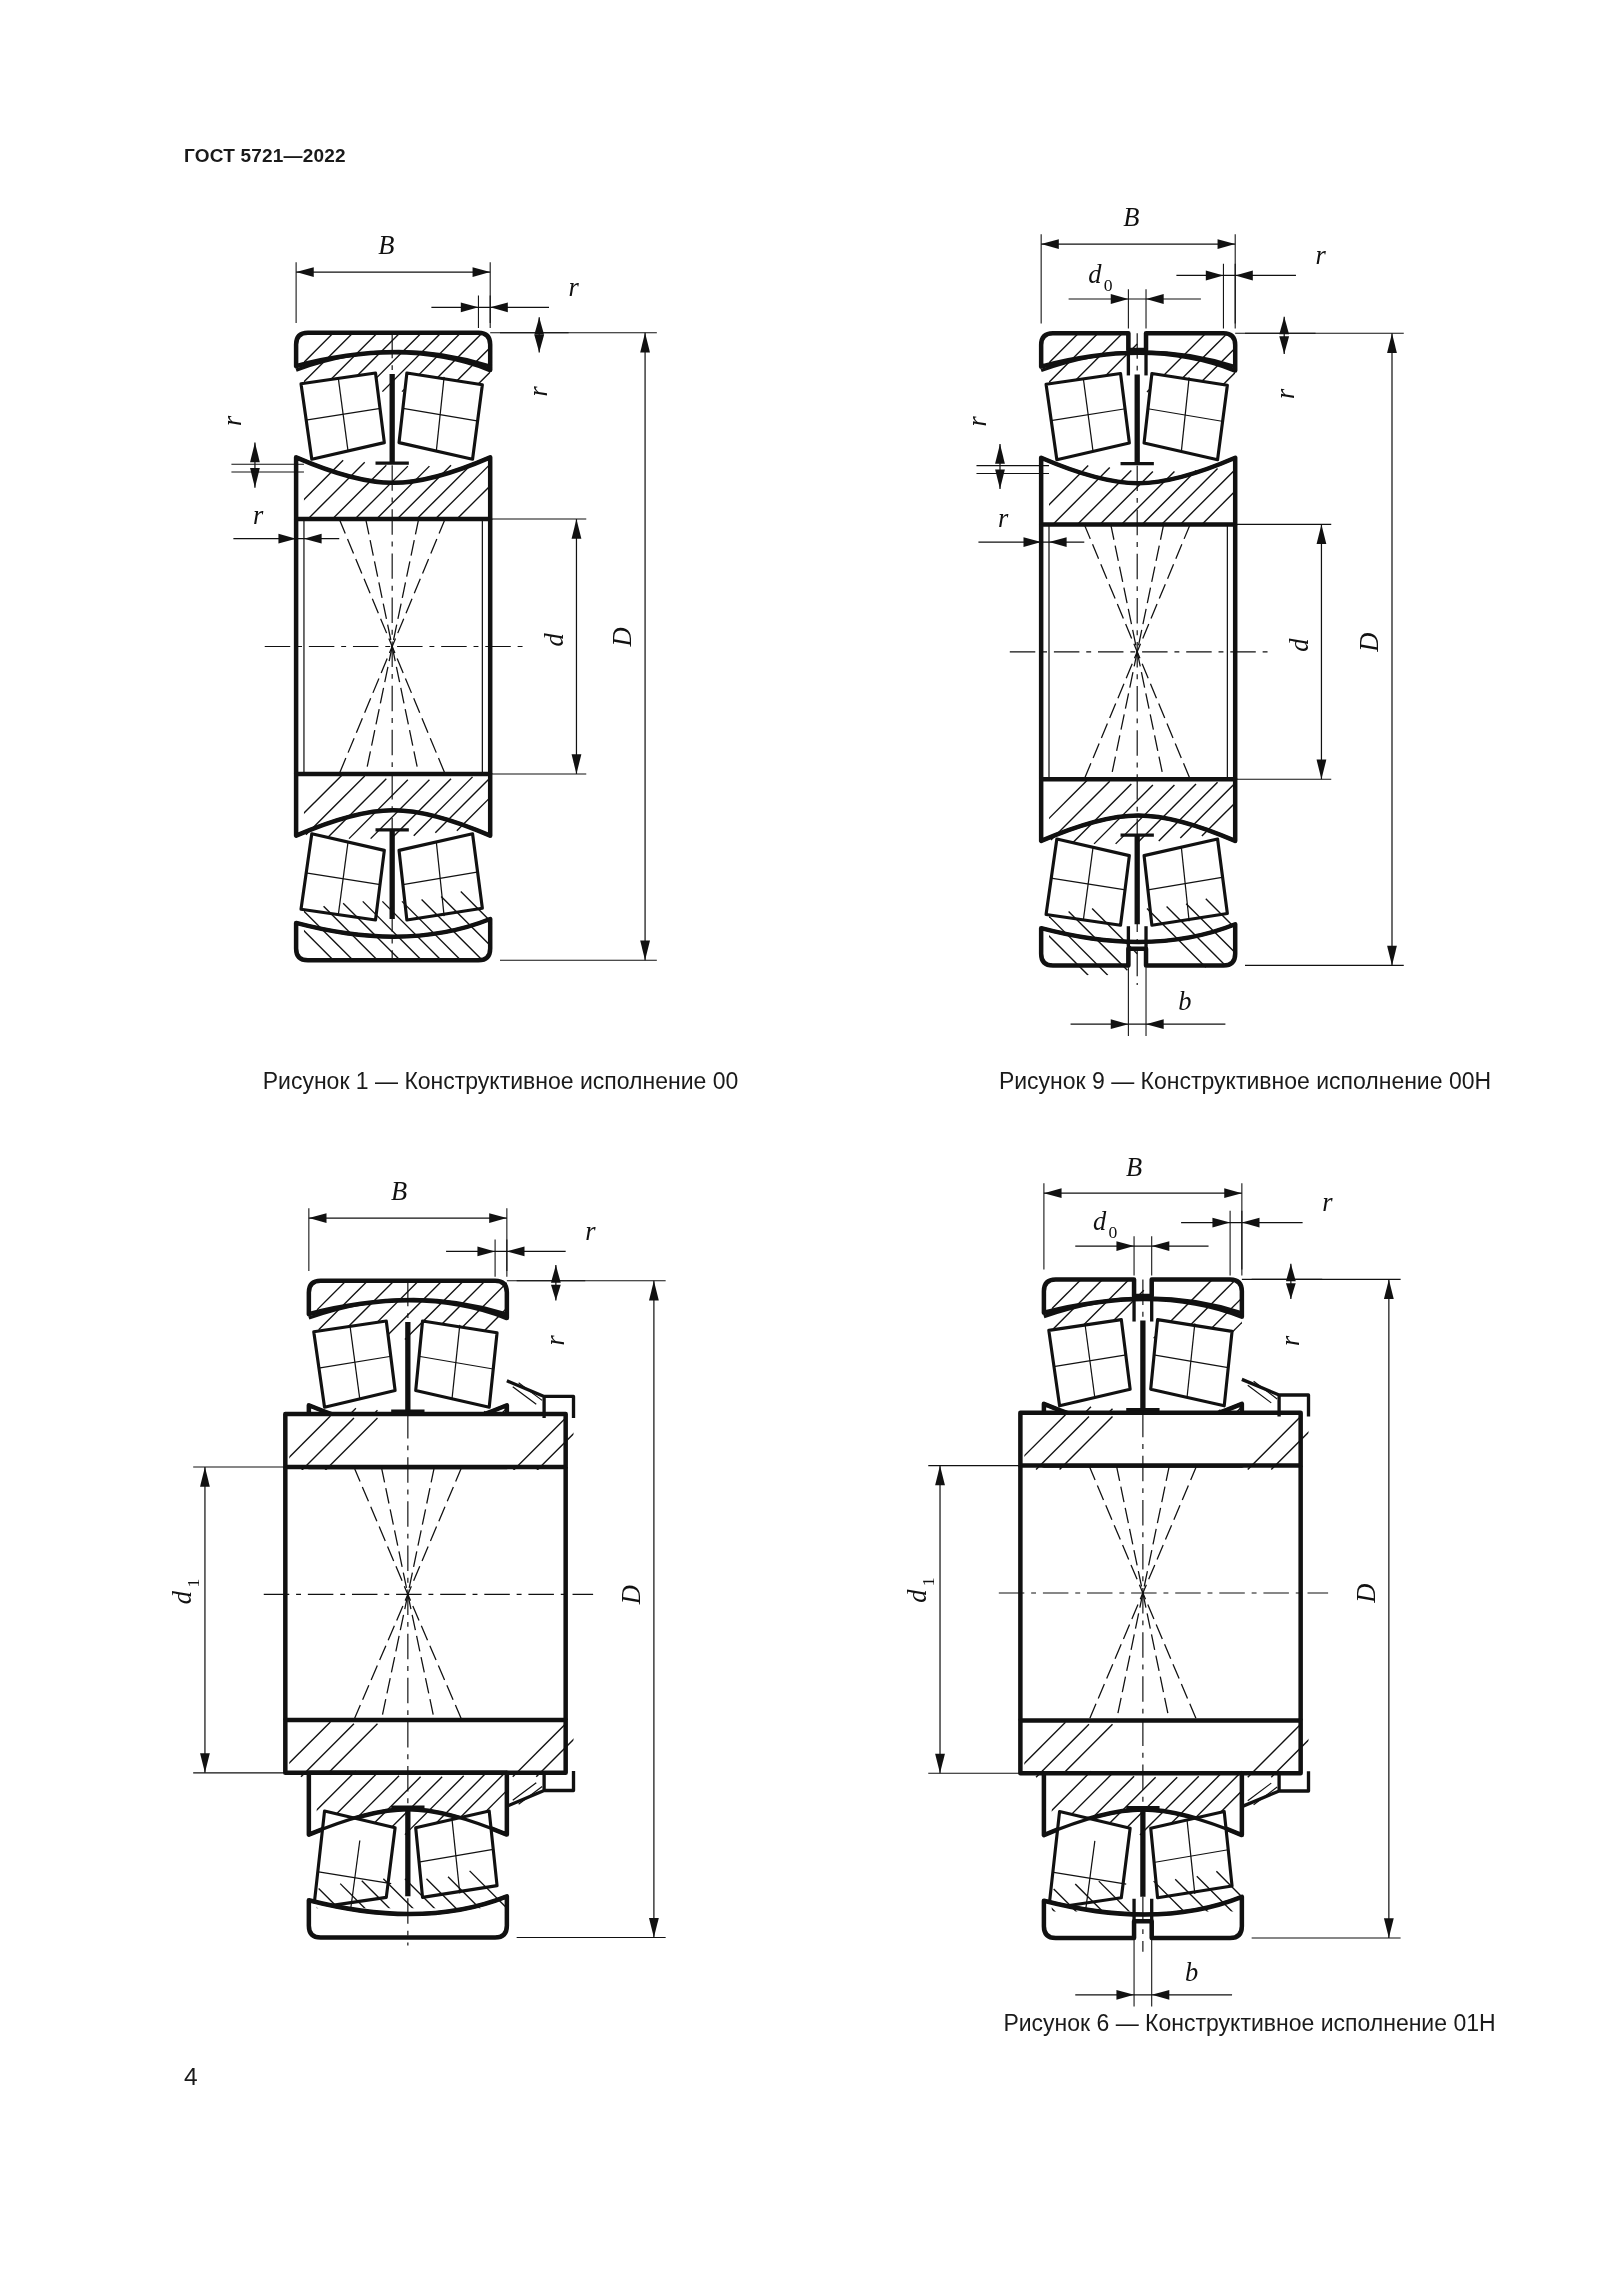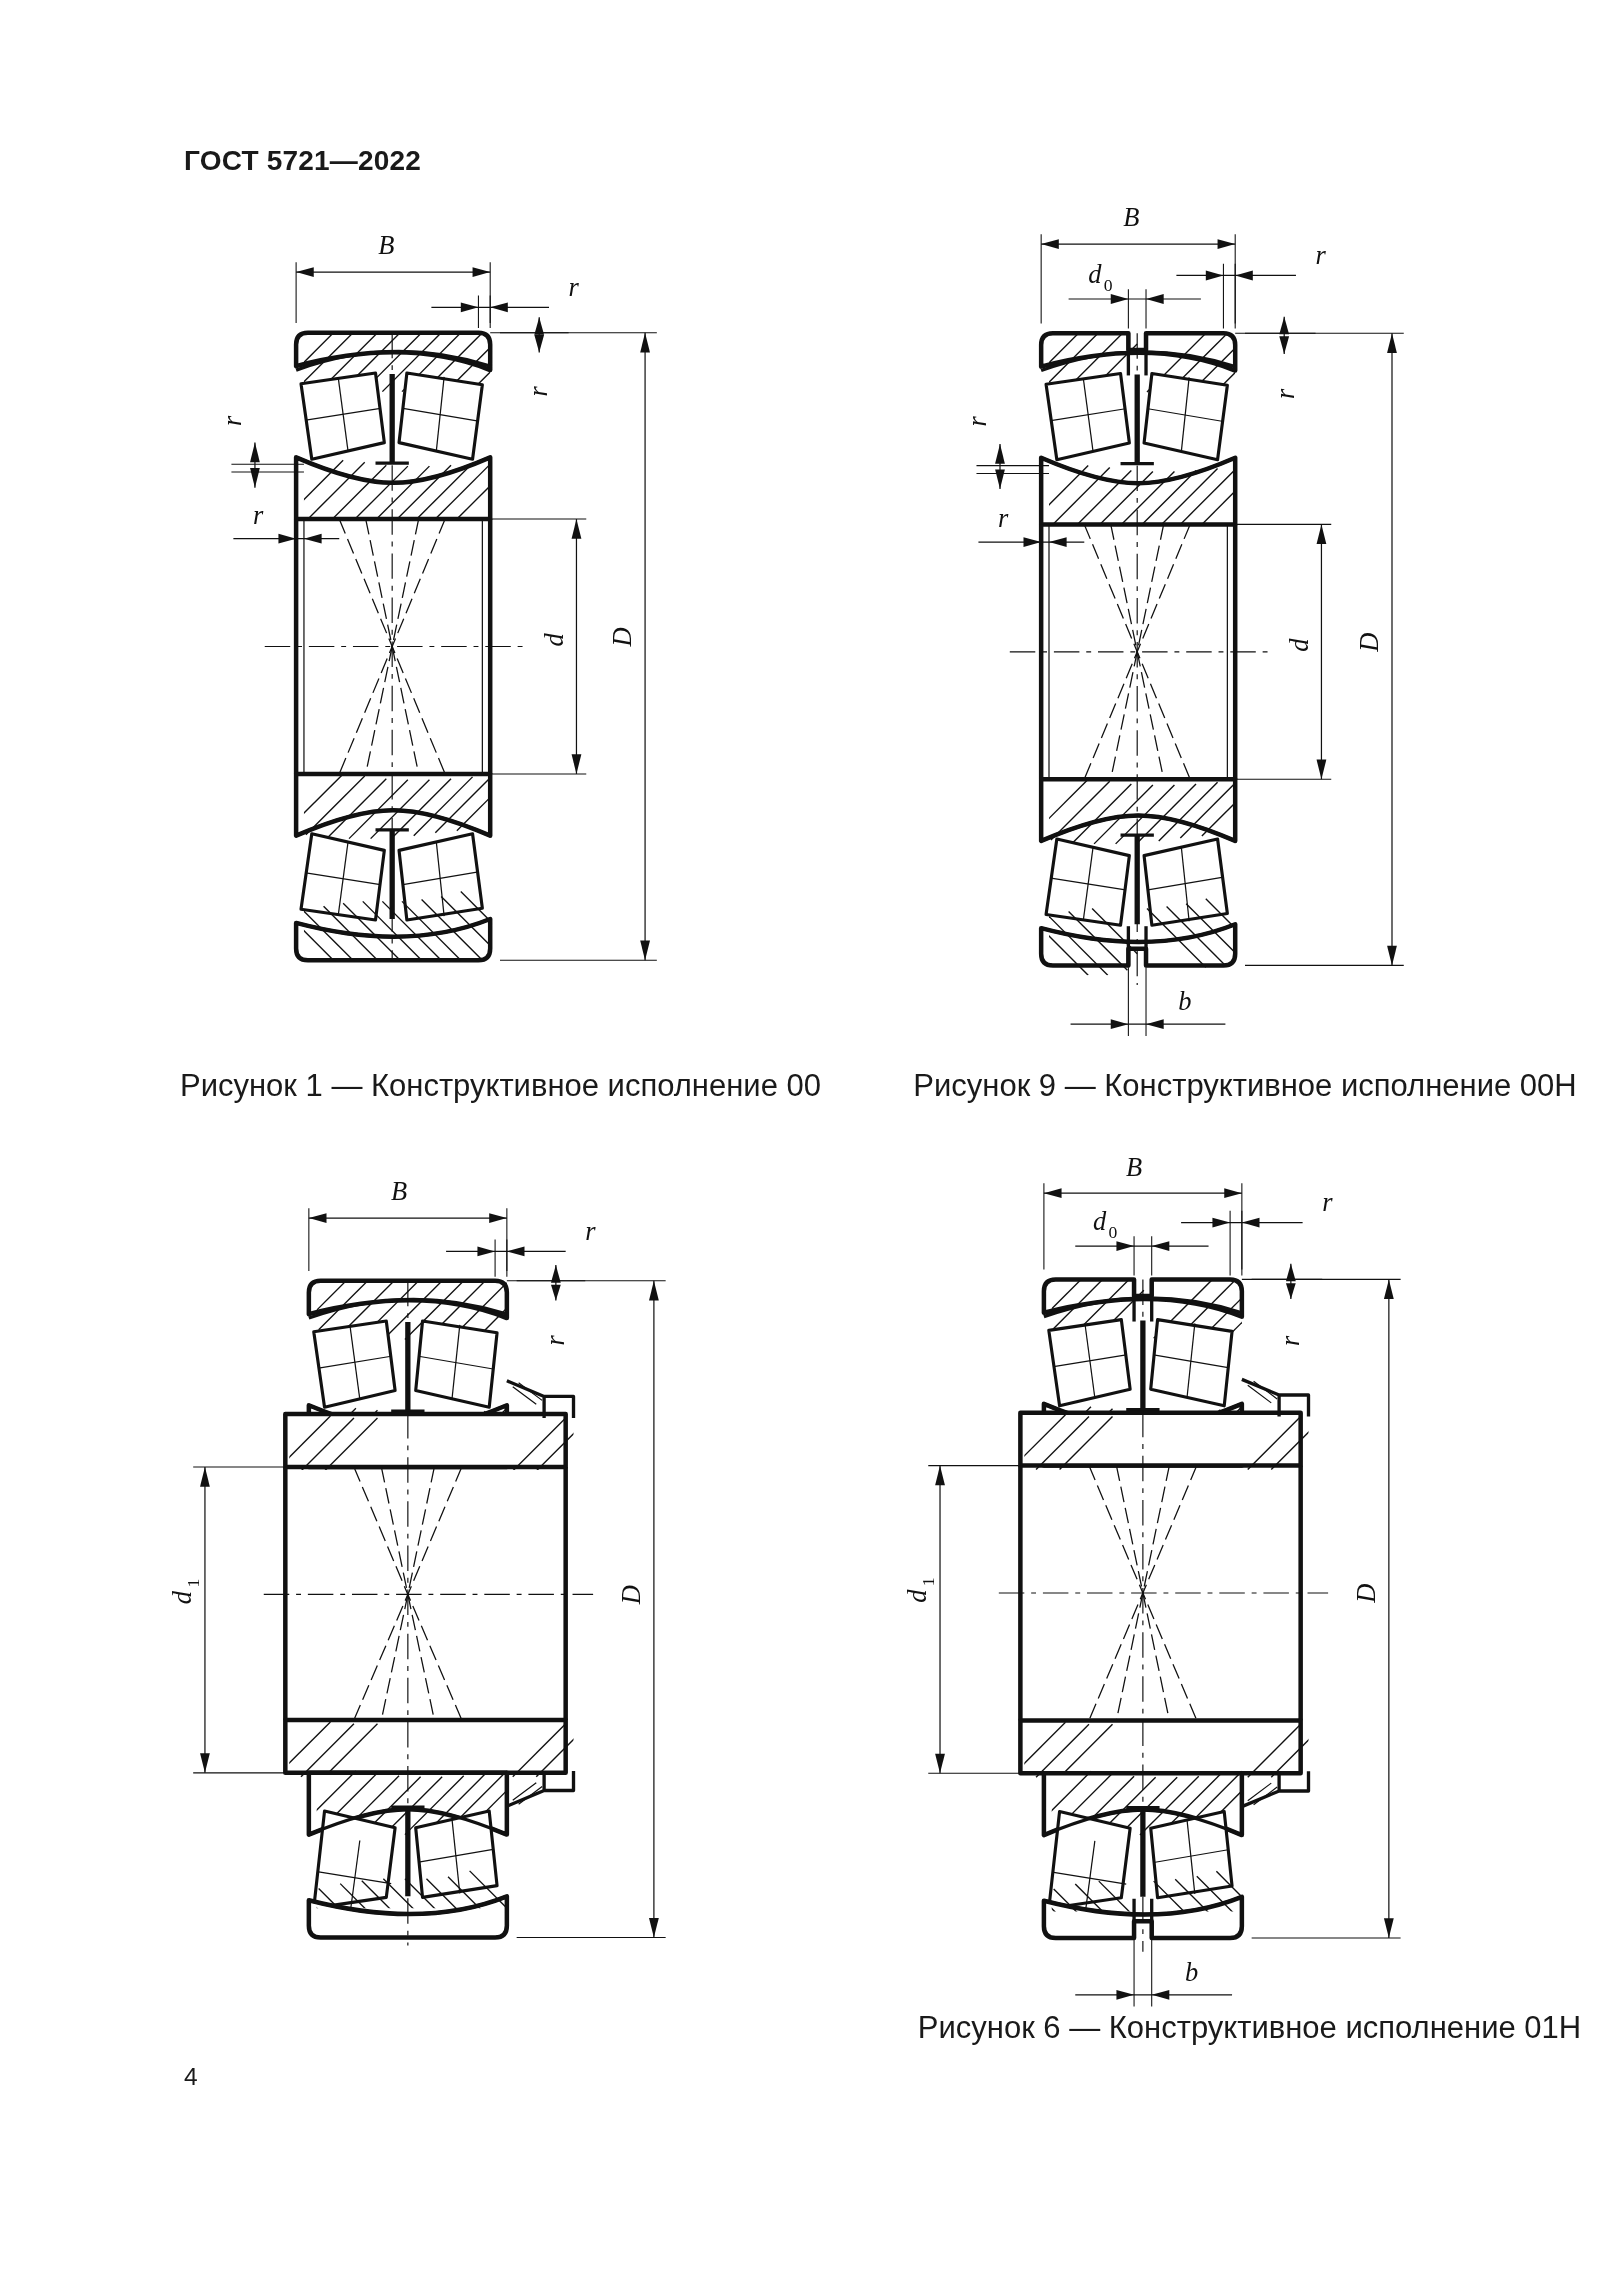--- a/index.html
+++ b/index.html
@@ -9,35 +9,35 @@
     font-family:"Liberation Sans", sans-serif;
     color:#1a1a1a;
     position:relative;
     overflow:hidden;
   }
   .page { position:absolute; inset:0; }
 
   .doc-header {
     position:absolute;
     left:184px; top:145px;
-    font-size:28px;
+    font-size:19px;
     font-weight:bold;
     letter-spacing:0.2px;
   }
 
   .page-number {
     position:absolute;
     left:184px; top:2063px;
     font-size:24.5px;
   }
 
   .figure-block { position:absolute; }
   .fig-caption {
     position:absolute;
-    font-size:31px;
+    font-size:23px;
     text-align:center;
     white-space:nowrap;
   }
 
   .dwg { position:absolute; left:0; top:0; }
 
   
   svg { display:block; overflow:visible; }
   .outline   { fill:none; stroke:#111; stroke-width:3.4; stroke-linejoin:round; }
   .outline-th{ fill:none; stroke:#111; stroke-width:4.6; stroke-linejoin:round; }

